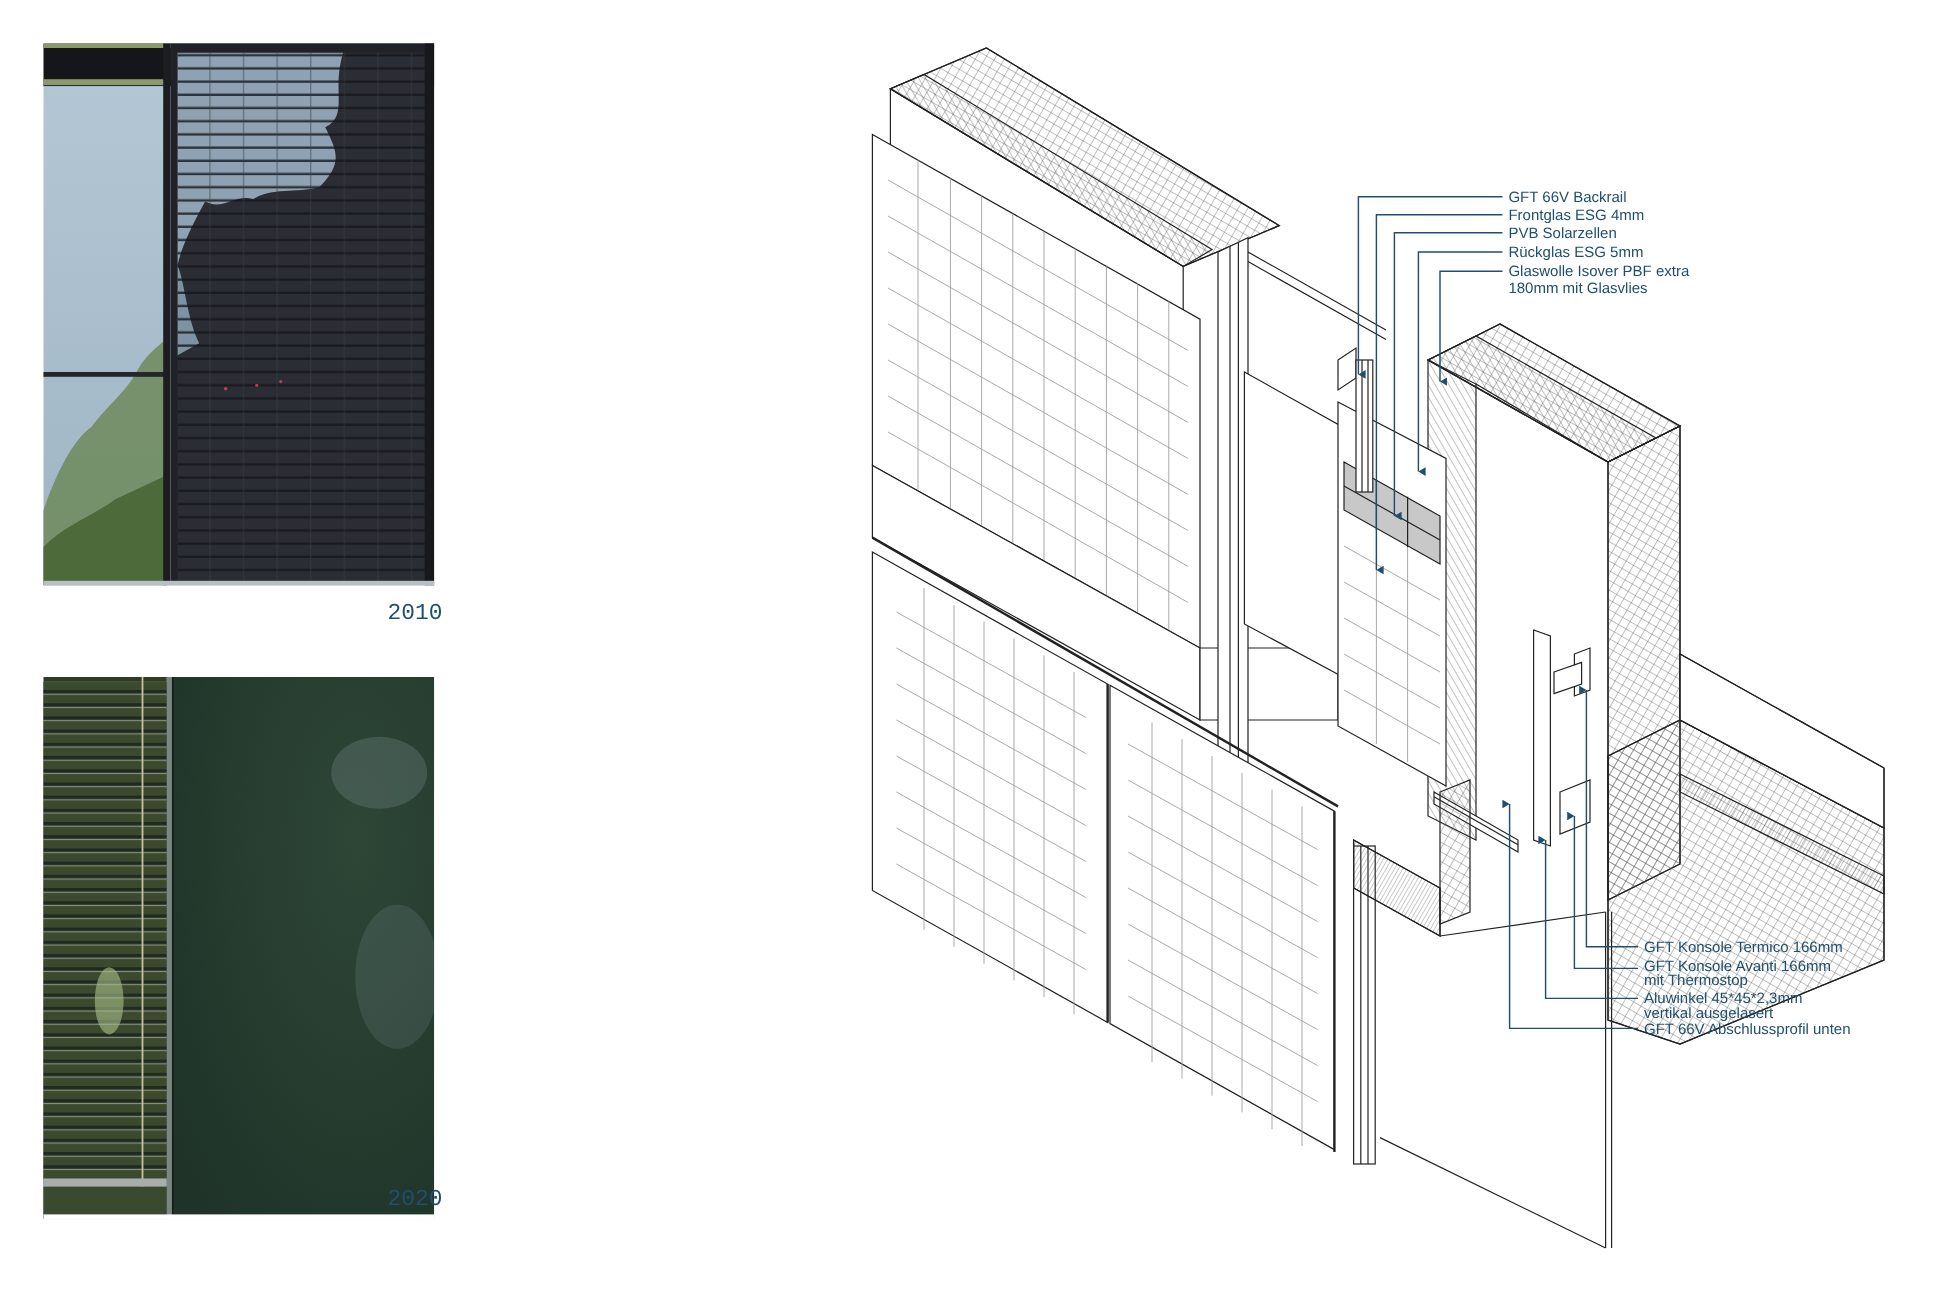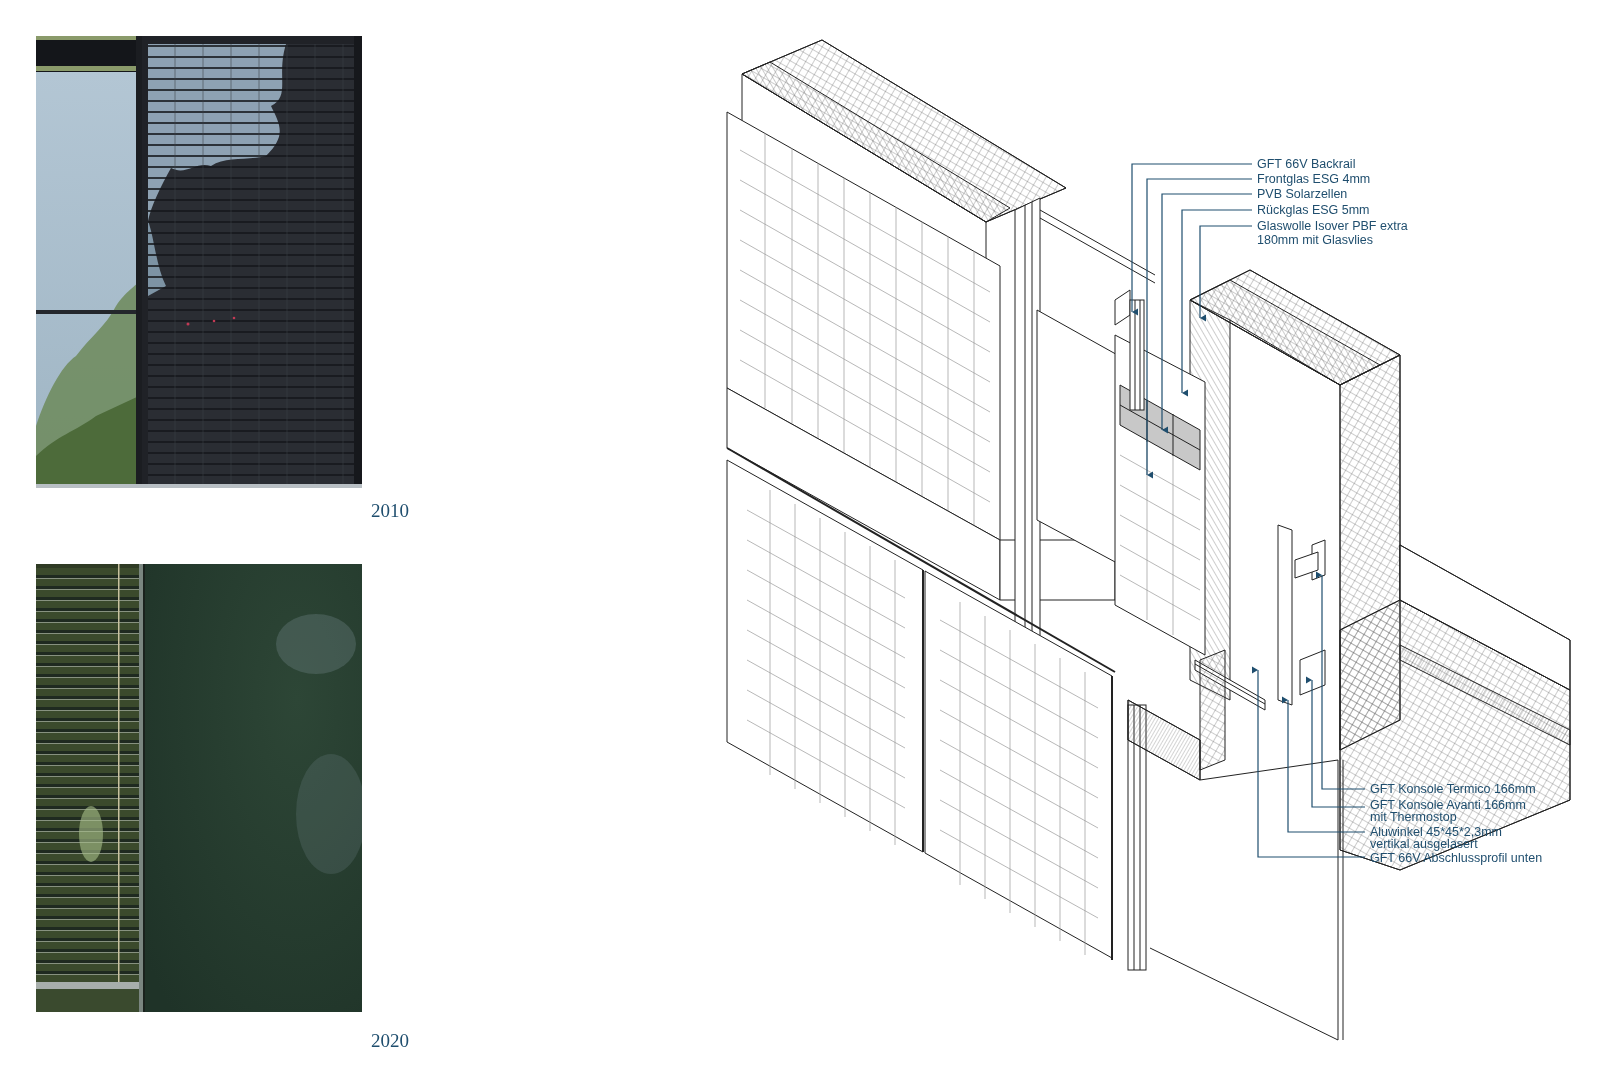--- a/index.html
+++ b/index.html
@@ -1,20 +1,20 @@
 <!DOCTYPE html>
 <html><head>
 <meta charset="utf-8">
 <style>
   html, body { margin:0; padding:0; background:#ffffff; }
   body { width:1620px; height:1080px; position:relative; overflow:hidden;
          font-family:"Liberation Sans", sans-serif; }
   .photo { position:absolute; overflow:hidden; }
-  .year { position:absolute; font-family:Liberation Serif, serif;
-          font-size:19px; color:#1f4e6e; letter-spacing:0px;margin-left:48px; }
+  .year { position:absolute; font-family:Liberation Mono, monospace;
+          font-size:19px; color:#1f4e6e; letter-spacing:0px; }
   #drawing { position:absolute; left:0; top:0; }
   .lbl { font-family:"Liberation Sans", sans-serif; font-size:12.5px; fill:#1f4e6e; }
 </style>
 </head>
 <body>
 
 <div class="photo" style="left:36px; top:36px; width:326px; height:452px;">
   <svg width="326" height="452">
     <defs>
       <linearGradient id="sky1" x1="0" y1="0" x2="0" y2="1">
@@ -82,21 +82,21 @@
 
     <rect x="103" y="0" width="4" height="452" fill="#7a8680"></rect>
     <rect x="107" y="0" width="2" height="452" fill="#1a221d"></rect>
 
     <rect x="109" y="0" width="217" height="452" fill="url(#fol)"></rect>
     <ellipse cx="280" cy="80" rx="40" ry="30" fill="#6f8486" opacity="0.35"></ellipse>
     <ellipse cx="295" cy="250" rx="35" ry="60" fill="#6f8486" opacity="0.25"></ellipse>
     <rect x="0" y="448" width="326" height="4" fill="#ffffff"></rect>
   </svg>
 </div>
-<div class="year" style="left:323px; top:1030px;">2020</div>
+<div class="year" style="left:323px; top:988px;">2020</div>
 
 <svg id="drawing" width="1620" height="1080">
   <defs>
     <pattern id="hatchDiag" width="5" height="5" patternUnits="userSpaceOnUse" patternTransform="rotate(-30)">
       <line x1="0" y1="0" x2="0" y2="5" stroke="#555" stroke-width="0.6"></line>
     </pattern>
     <pattern id="hatchCross" width="7" height="7" patternUnits="userSpaceOnUse" patternTransform="rotate(30)">
       <line x1="0" y1="0" x2="7" y2="0" stroke="#555" stroke-width="0.6"></line>
       <line x1="0" y1="0" x2="0" y2="7" stroke="#555" stroke-width="0.6"></line>
     </pattern>

